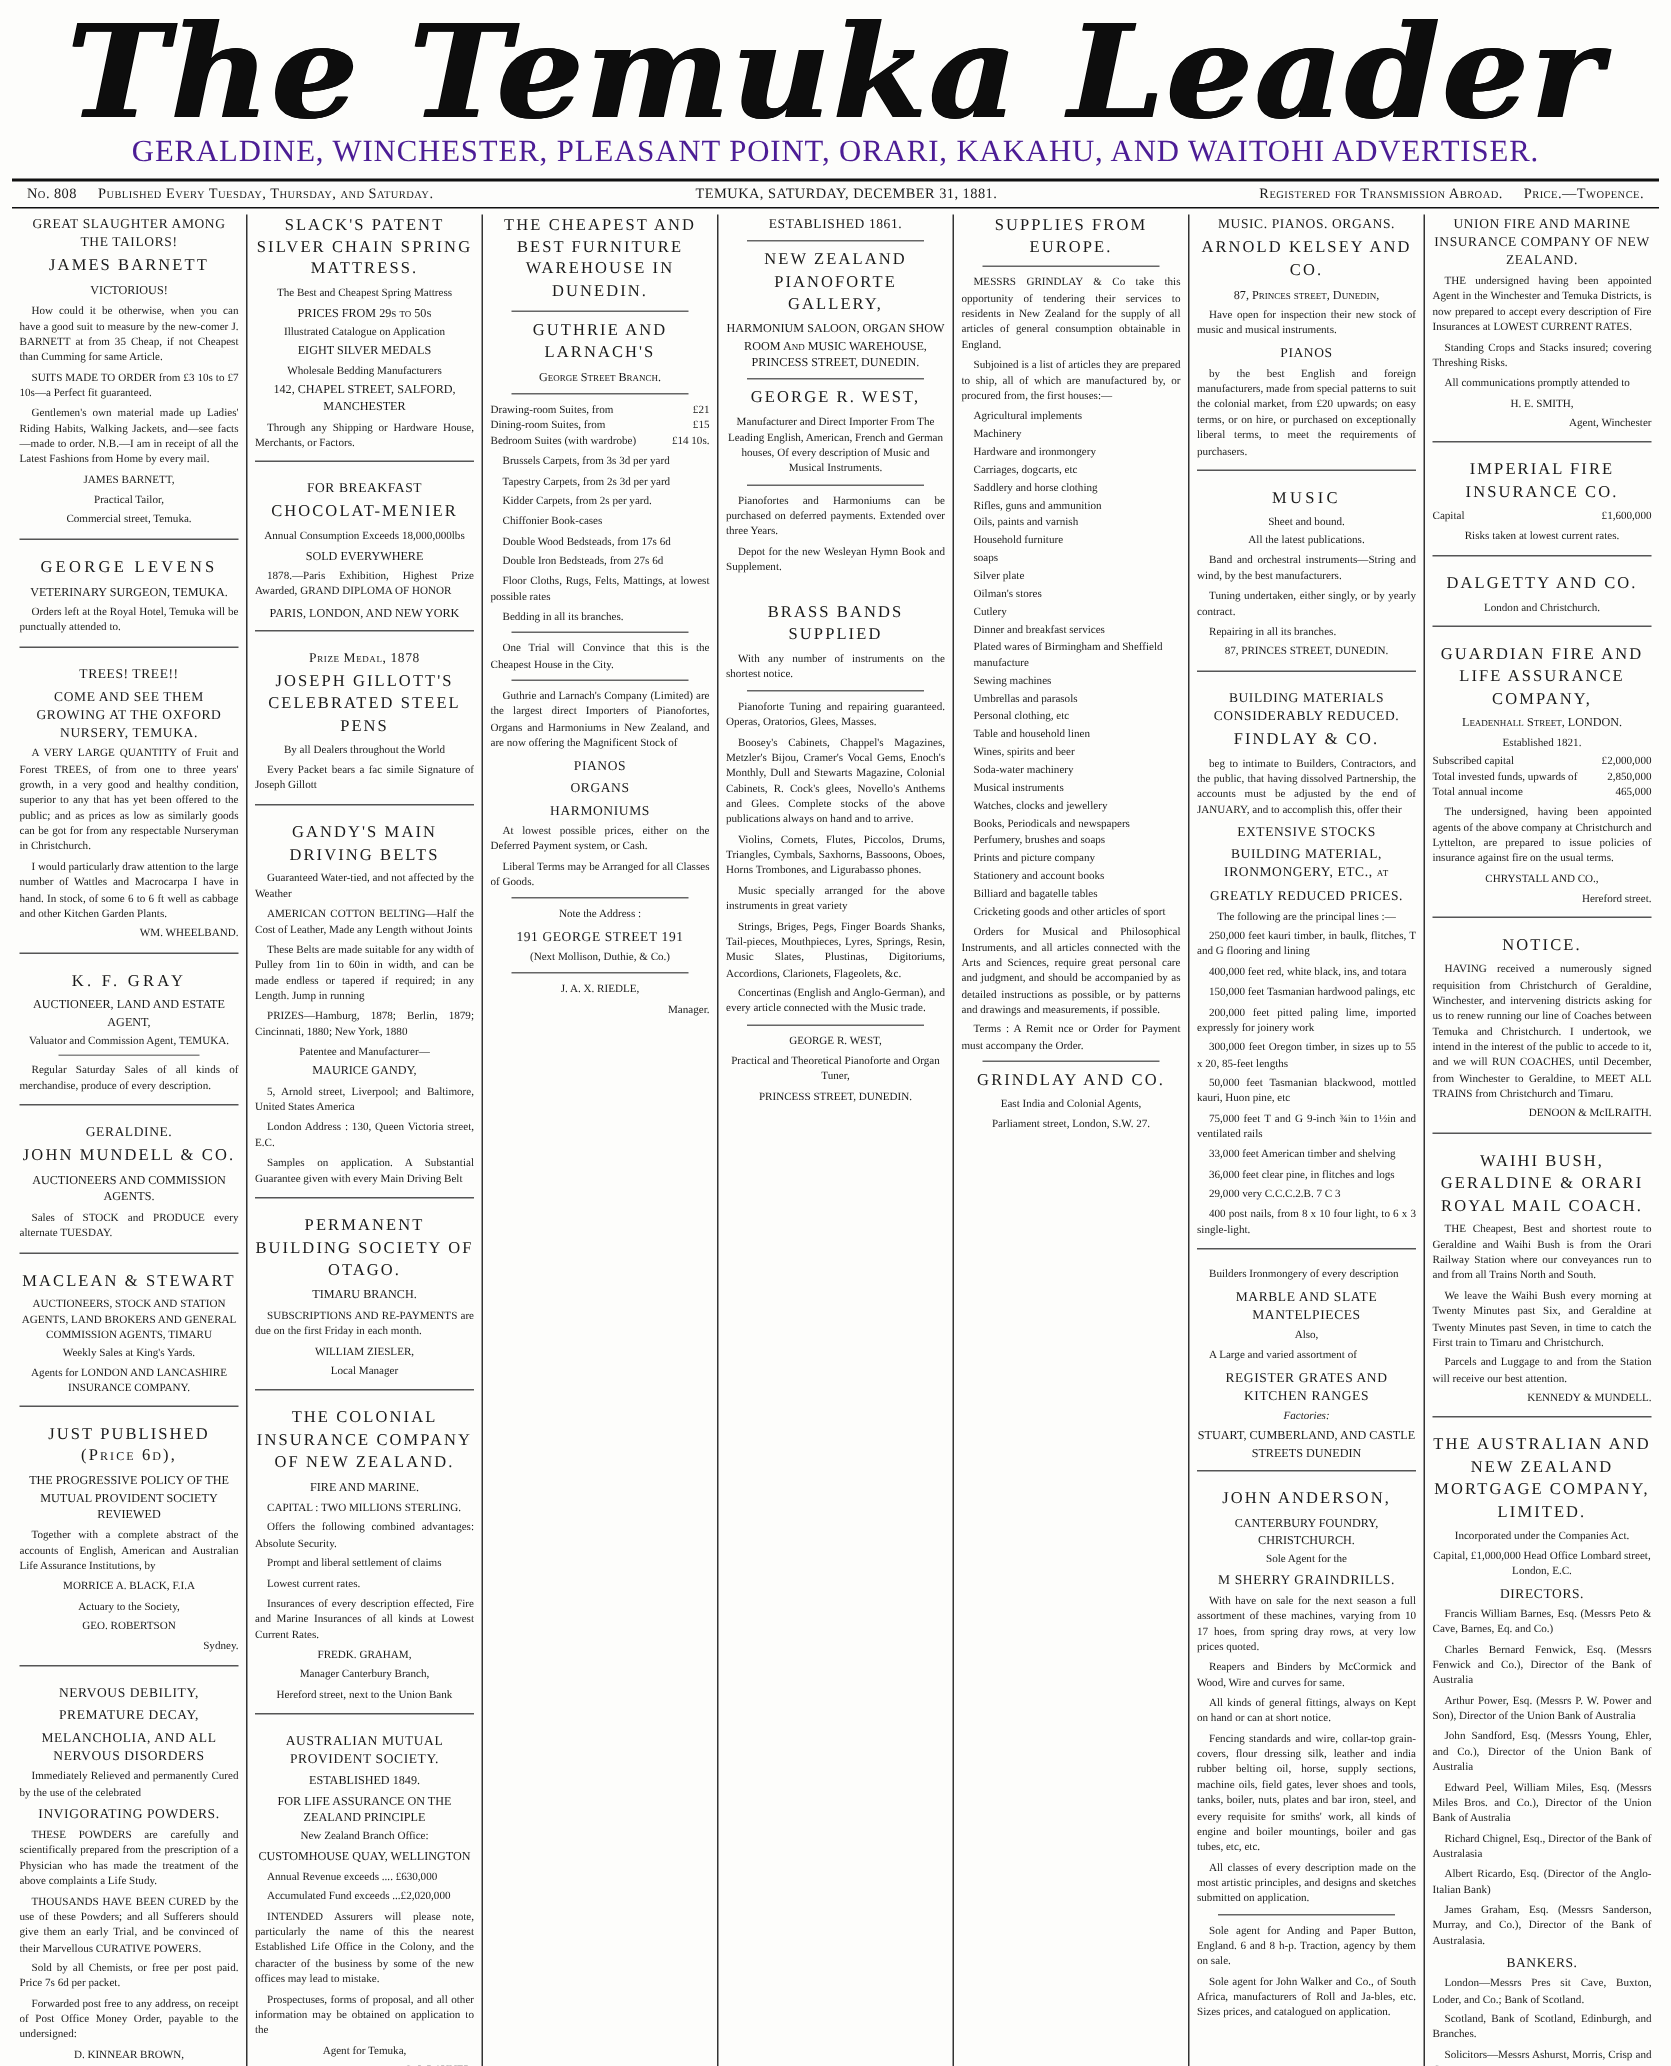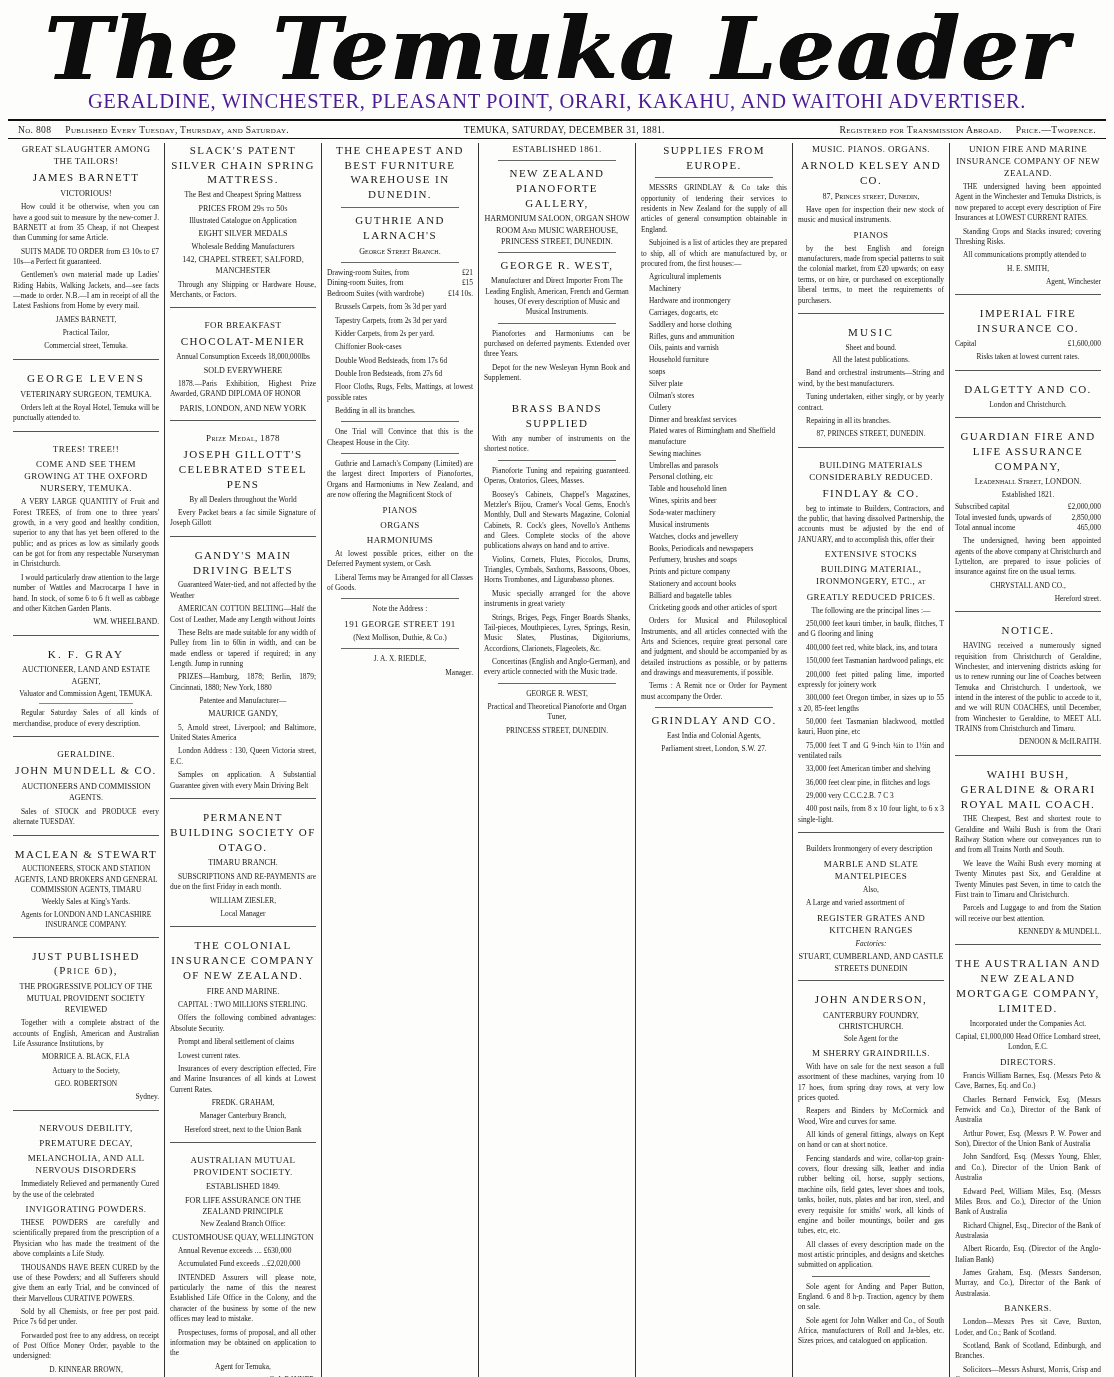--- a/index.html
+++ b/index.html
@@ -196,21 +196,21 @@
       </div>
 
       <div class="ad">
         <div class="ad-head">NERVOUS DEBILITY,</div>
         <div class="ad-head">PREMATURE DECAY,</div>
         <div class="ad-head">MELANCHOLIA, AND ALL NERVOUS DISORDERS</div>
         <div class="ad-p tiny">Immediately Relieved and permanently Cured by the use of the celebrated</div>
         <div class="ad-head">INVIGORATING POWDERS.</div>
         <div class="ad-p tiny">THESE POWDERS are carefully and scientifically prepared from the prescription of a Physician who has made the treatment of the above complaints a Life Study.</div>
         <div class="ad-p tiny">THOUSANDS HAVE BEEN CURED by the use of these Powders; and all Sufferers should give them an early Trial, and be convinced of their Marvellous CURATIVE POWERS.</div>
-        <div class="ad-p tiny">Sold by all Chemists, or free per post paid. Price 7s 6d per under.</div>
+        <div class="ad-p tiny">Sold by all Chemists, or free per post paid. Price 7s 6d per packet.</div>
         <div class="ad-p tiny">Forwarded post free to any address, on receipt of Post Office Money Order, payable to the undersigned:</div>
         <div class="ad-p center tiny">D. KINNEAR BROWN,</div>
 
       </div>
 
     </div>
 
     <div class="col">
 
       <div class="ad sep">

